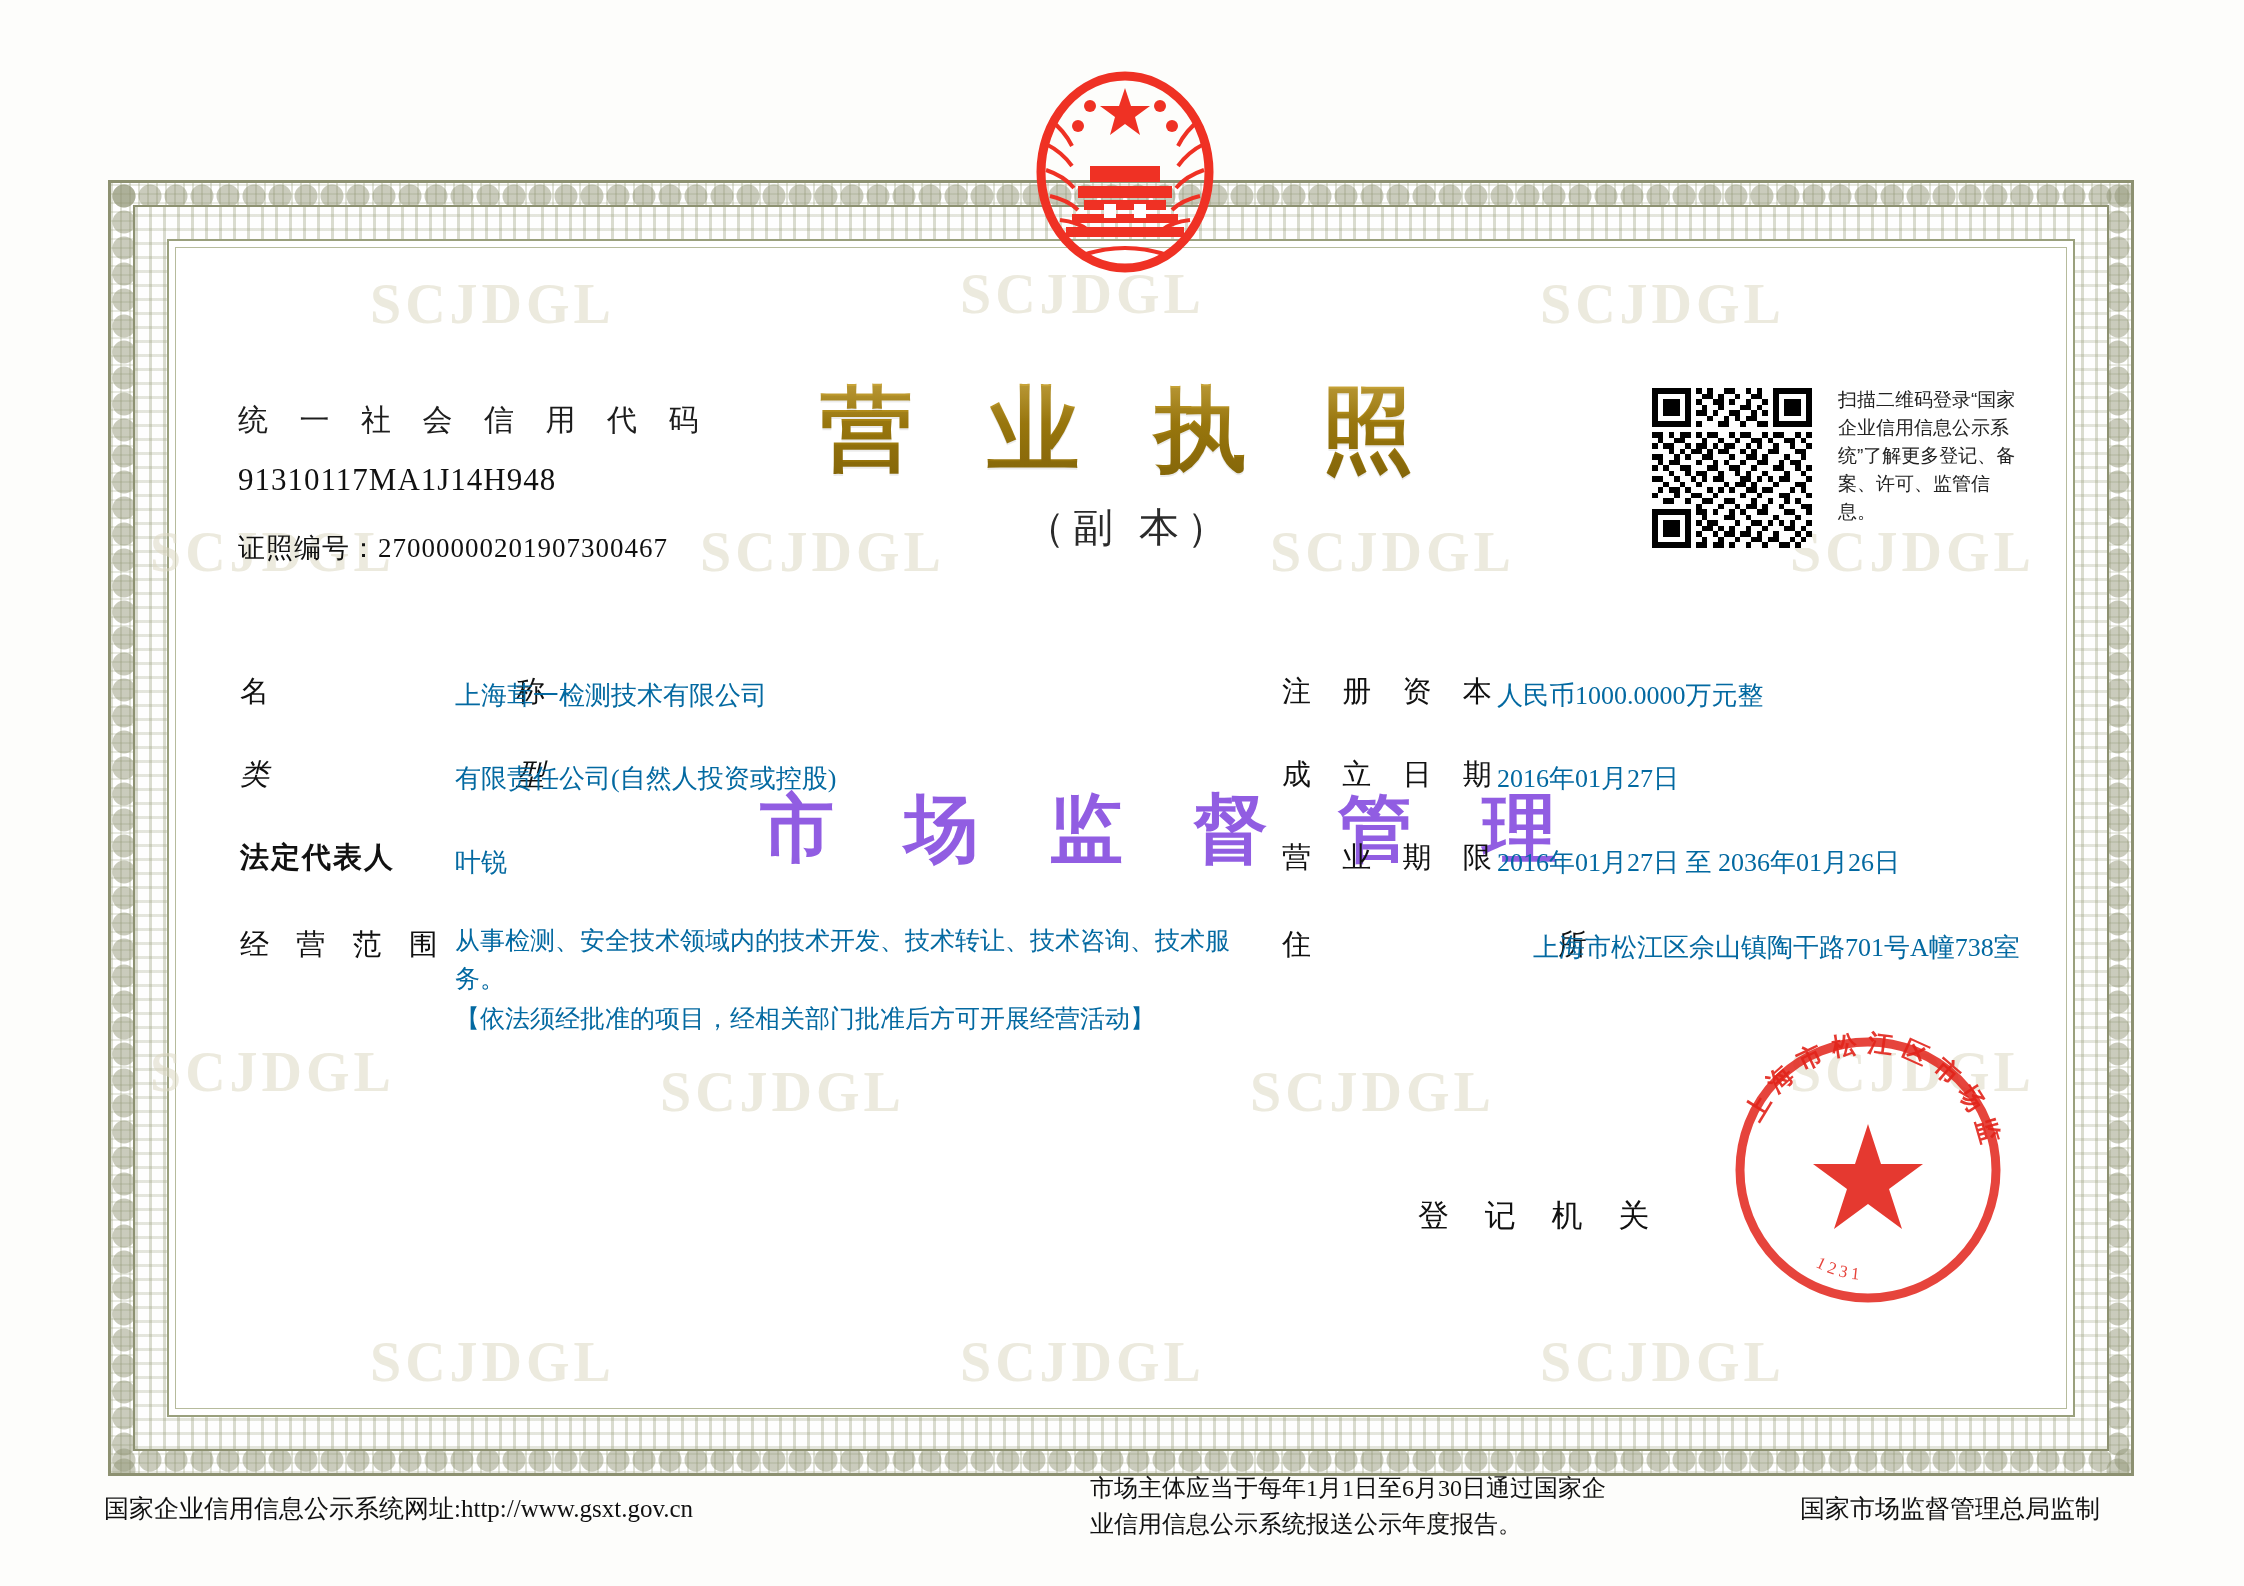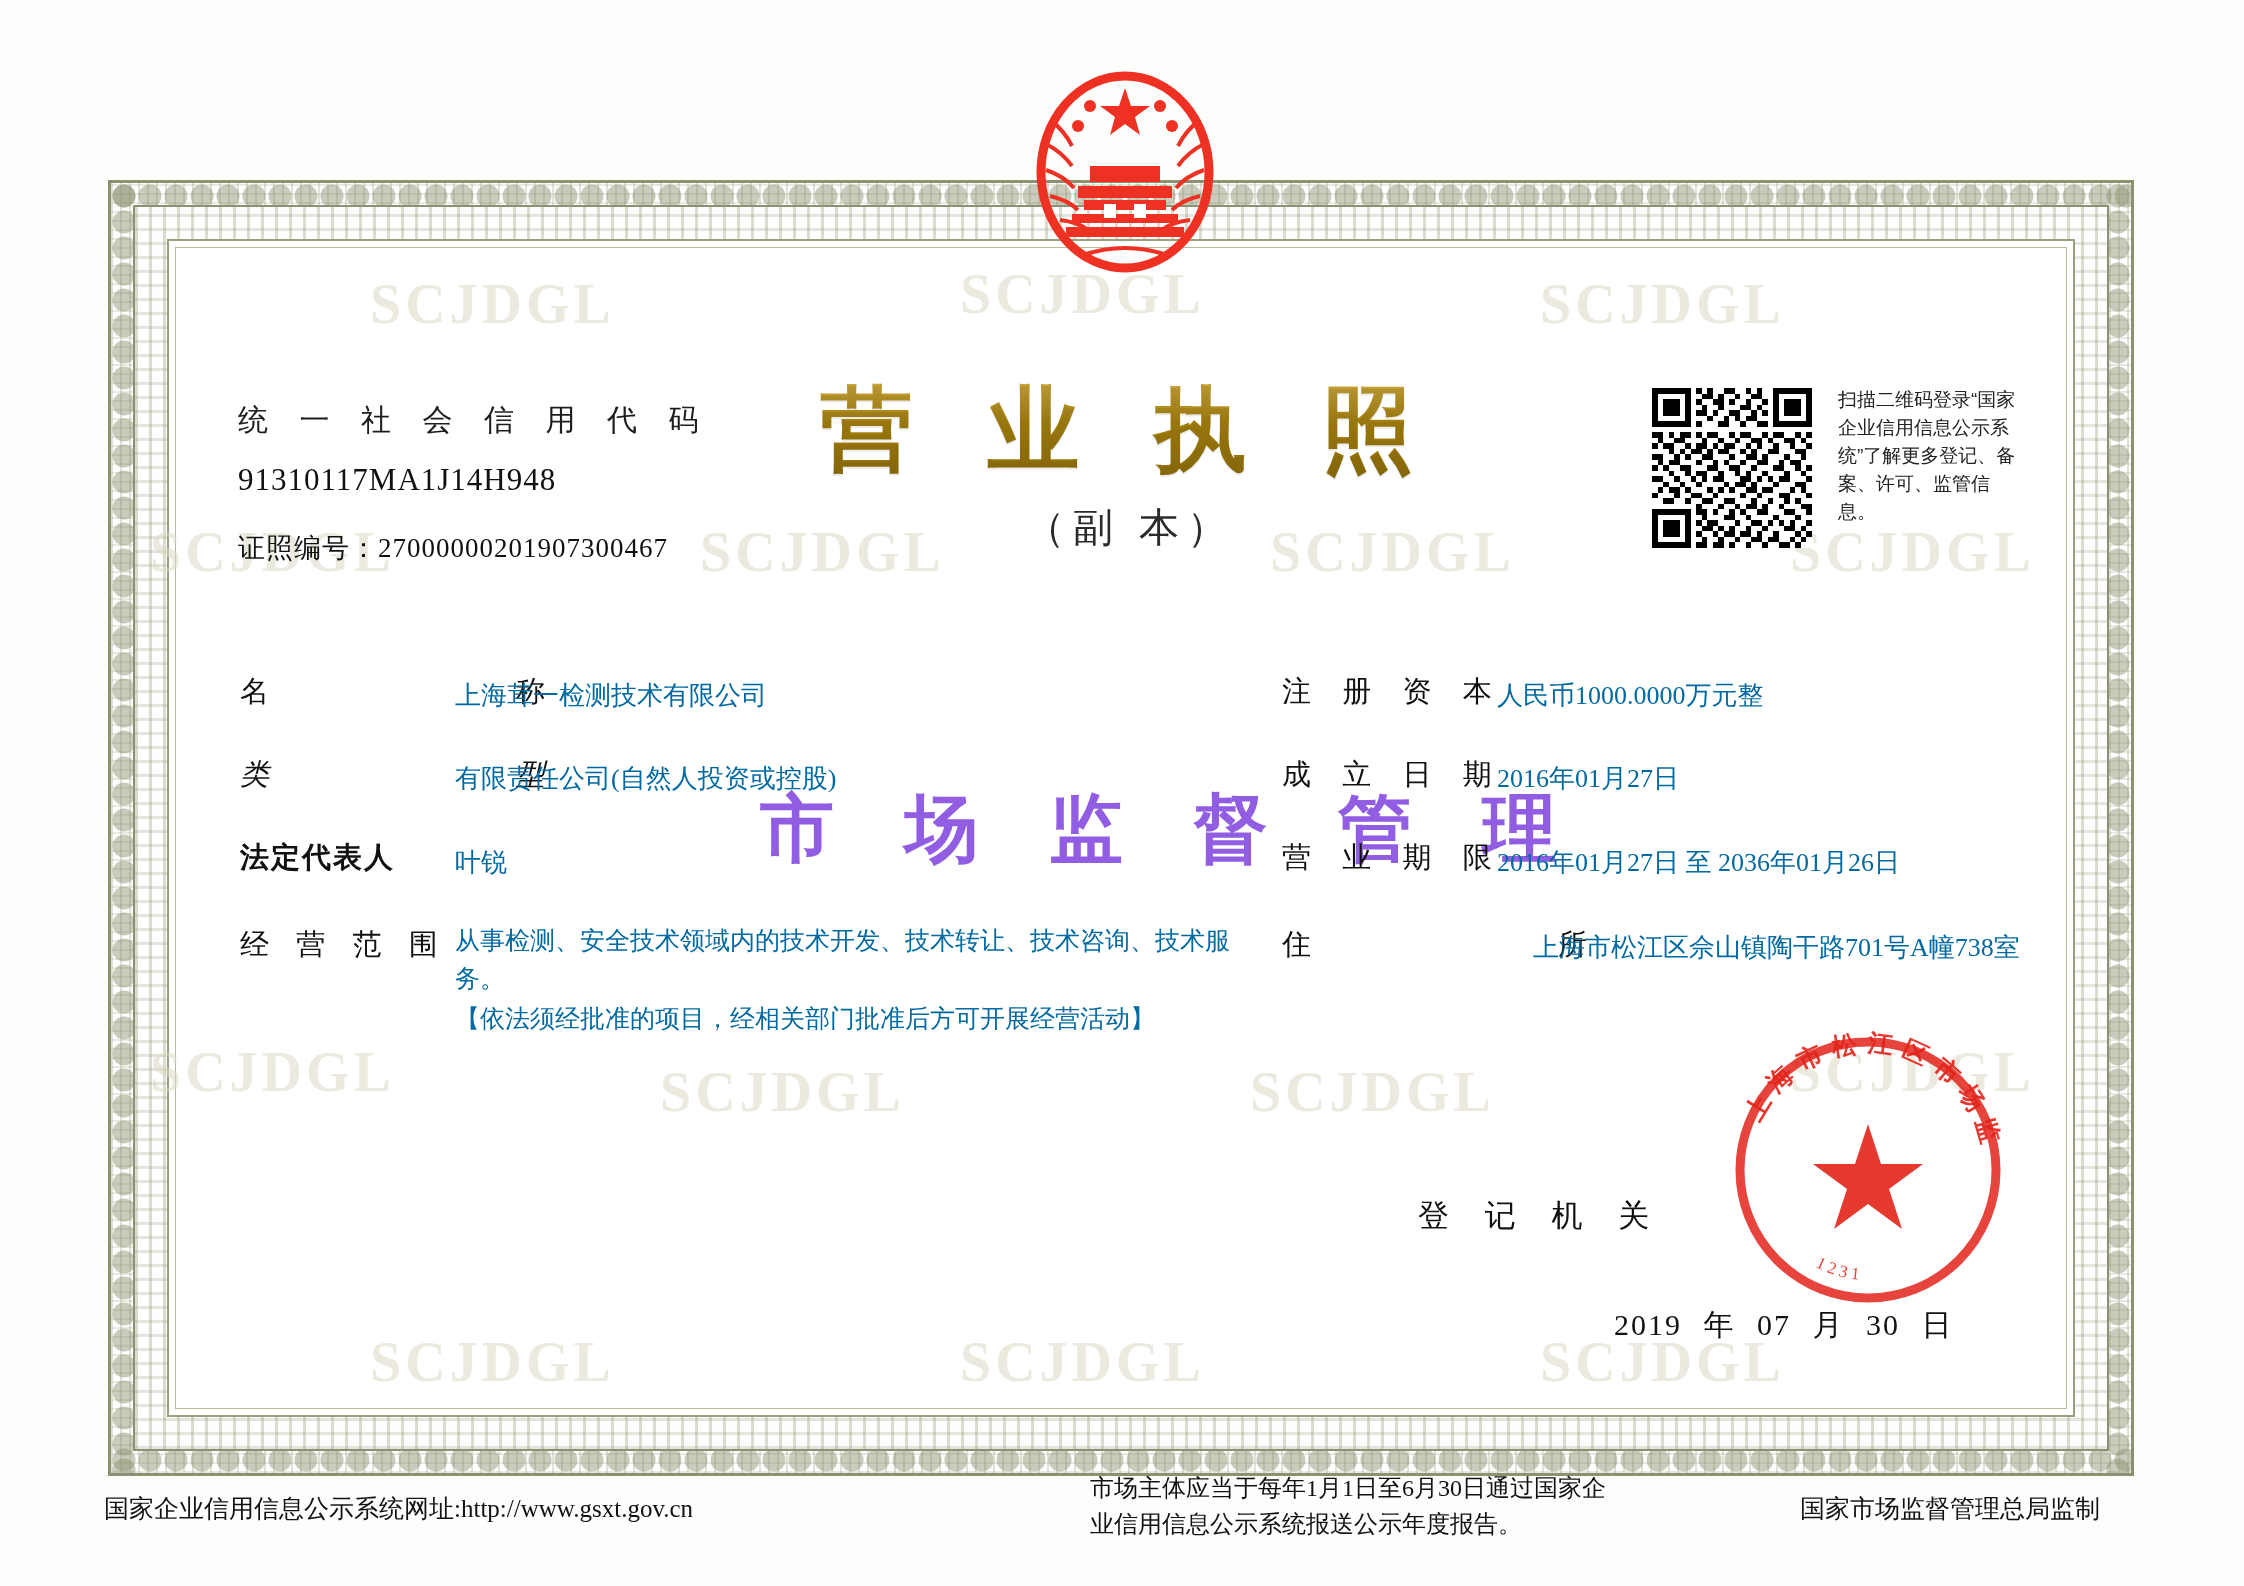--- a/index.html
+++ b/index.html
@@ -472,26 +472,18 @@
       <polygon fill="#e2231a" opacity="0.9" points="150,104 163,144 205,144 171,169 184,209 150,184 116,209 129,169 95,144 137,144"></polygon>
       <text font-family="'Liberation Serif',serif" font-size="25" fill="#e2231a" opacity="0.9" font-weight="bold" letter-spacing="9">
         <textPath href="#sealArc" startOffset="13%">上海市松江区市场监督管理局</textPath>
       </text>
       <text font-family="'Liberation Serif',serif" font-size="17" fill="#e2231a" opacity="0.85" letter-spacing="4">
         <textPath href="#sealArcBottom" startOffset="34%">1231</textPath>
       </text>
     </svg>
   </div>
 
-  <div class="datestamp">
-    <span>2019</span>
-    <span>年</span>
-    <span>07</span>
-    <span>月</span>
-    <span>30</span>
-    <span>日</span>
-  </div>
 
   <div class="footer-left">国家企业信用信息公示系统网址:http://www.gsxt.gov.cn</div>
   <div class="footer-center">市场主体应当于每年1月1日至6月30日通过国家企业信用信息公示系统报送公示年度报告。</div>
   <div class="footer-right">国家市场监督管理总局监制</div>
 
 </div>
 
 </body></html>

